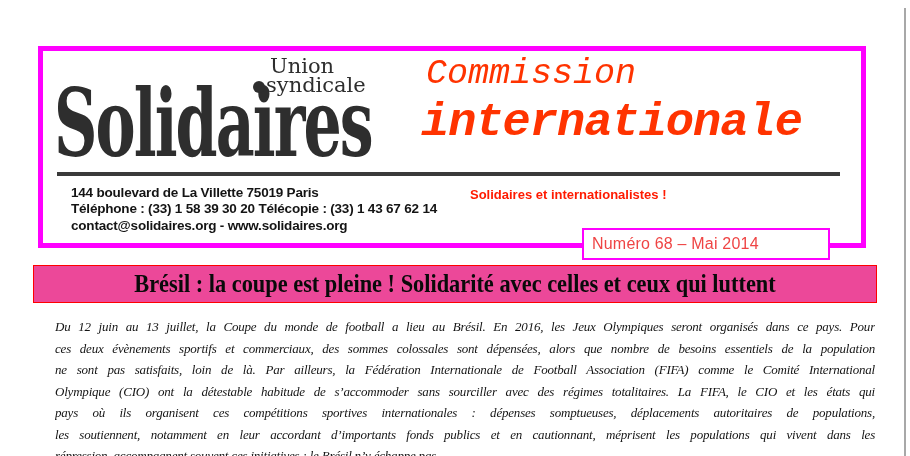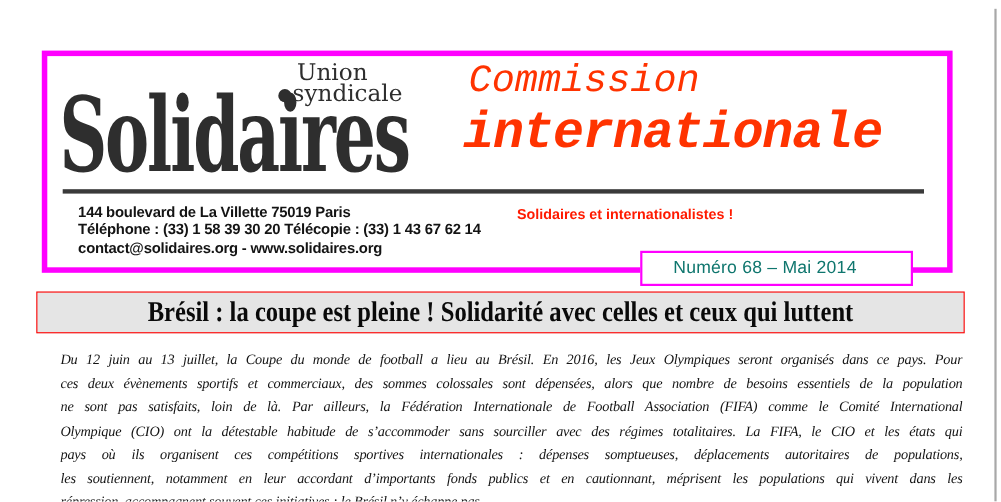--- a/index.html
+++ b/index.html
@@ -40,25 +40,25 @@
   .address{left:43px;top:185px;z-index:2;color:#141414;font-weight:bold;
            font-size:13.5px;line-height:16.3px;letter-spacing:-0.2px;white-space:nowrap;padding-left:28px;}
 
   
   .tagline{left:470px;top:187px;width:342px;z-index:2;color:#ff1a00;font-weight:bold;
            font-size:13px;text-align:left;white-space:nowrap;}
 
   
   .issue-box{left:582px;top:228px;width:248px;height:32px;border:2px solid #ff00ff;
              box-sizing:border-box;background:#ffffff;z-index:4;display:flex;align-items:center;}
-  .issue-box .issue-label{padding-left:28px;font-size:16px;color:#0f766e;letter-spacing:0.2px;}
+  .issue-box .issue-label{padding-left:8px;font-size:16px;color:#ef4444;letter-spacing:0.2px;}
 
   
   .title-box{left:33px;top:265px;width:844px;height:38px;border:1.5px solid #ff0000;
-             box-sizing:border-box;background:#e5e5e5;text-align:center;overflow:hidden;}
+             box-sizing:border-box;background:#ec4899;text-align:center;overflow:hidden;}
   .title-box .title-text{display:inline-block;transform:scaleX(0.86);transform-origin:center;
              font-family:"Liberation Serif",serif;font-weight:bold;font-size:26px;
              line-height:36px;color:#0a0a0a;white-space:nowrap;}
 
   
   .bodytext{left:55px;top:316px;width:820px;color:#141414;
             font-family:"Liberation Serif",serif;font-style:italic;
             font-size:13px;letter-spacing:-0.2px;}
   .bline{height:21.5px;line-height:21.5px;text-align:justify;text-align-last:justify;
          overflow:hidden;white-space:nowrap0;}

